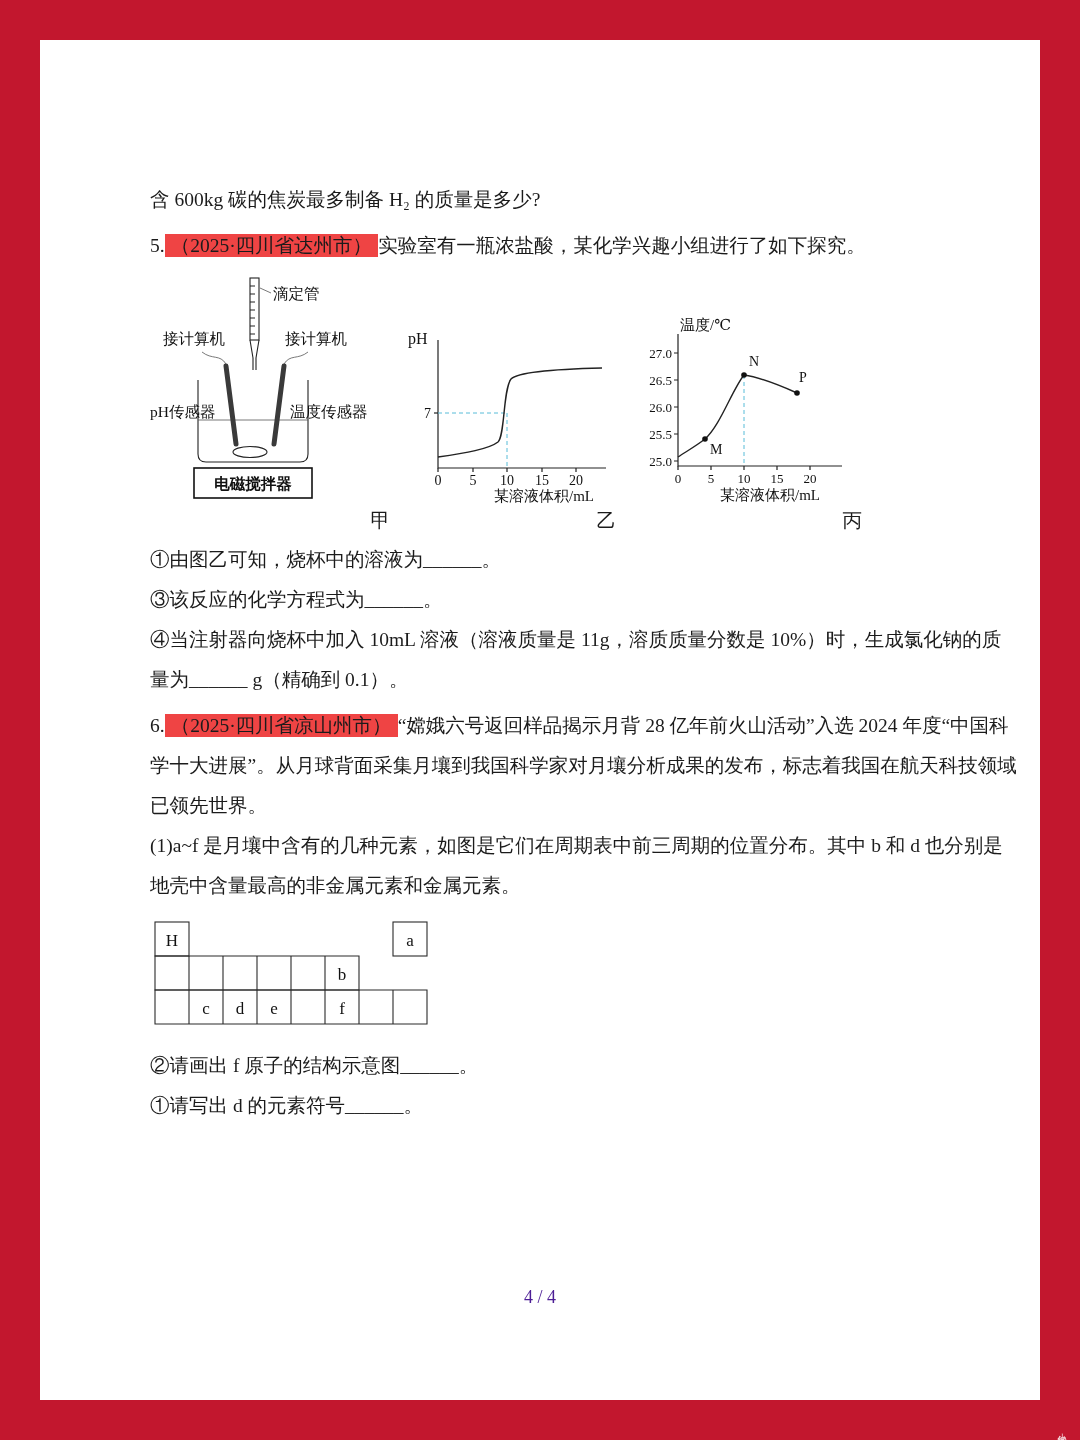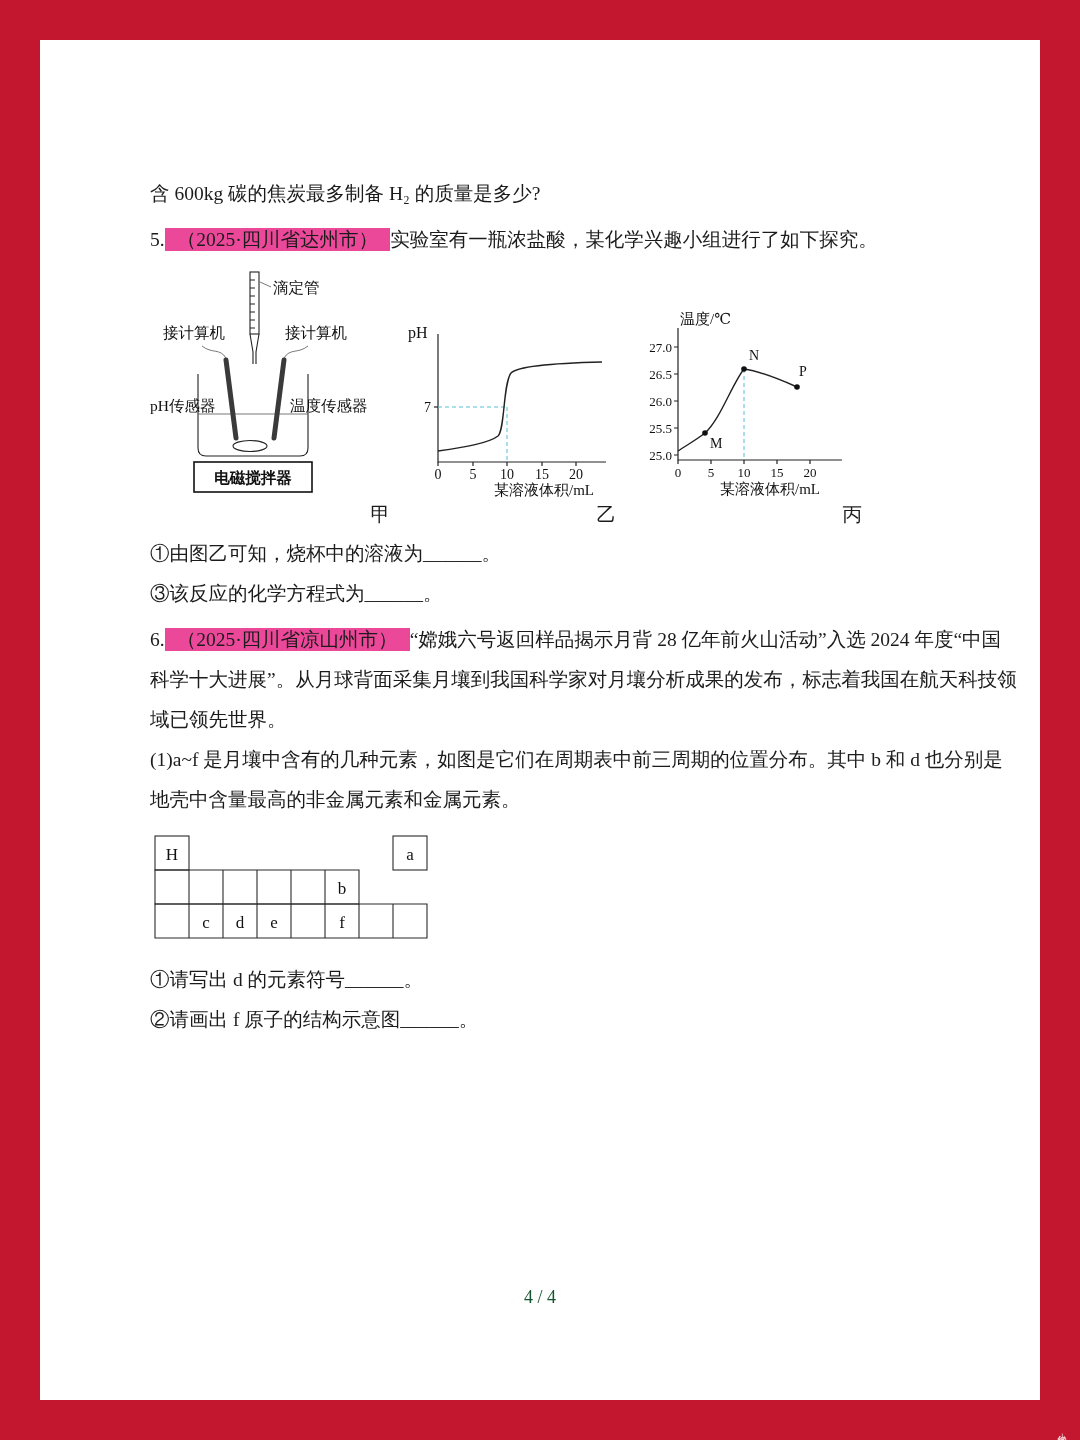--- a/index.html
+++ b/index.html
@@ -7,37 +7,37 @@
     width:1080px;height:1440px;position:relative;
     background:#c2172e;
     font-family:"Liberation Serif","DejaVu Serif",serif;
     color:#1b1b1b;
   }
   .page{
     position:absolute;left:40px;top:40px;right:40px;bottom:40px;
     background:#ffffff;
   }
   .content{
-    position:absolute;left:110px;top:10px;width:868px;
+    position:absolute;left:110px;top:16px;width:868px;
     padding-top:124px;
   }
   .content p{
     margin:0;font-size:19.5px;line-height:40px;
     text-align:left;
   }
   .qhead{margin-top:6px !important;}
-  .tag{background:#ec4899;padding:1px 12px;}
+  .tag{background:#ef4444;padding:1px 6px;}
   .figures{display:flex;align-items:flex-end;gap:14px;margin:10px 0 2px 0;}
   figure{margin:0;text-align:right;}
   figcaption{font-size:19.5px;line-height:26px;color:#1b1b1b;}
   .mt6{margin-top:6px !important;}
   .ptable{margin:14px 0 10px 0;}
   .footer{
     position:absolute;left:0;right:0;bottom:74px;
-    text-align:center;font-size:18px;color:#14532d;
+    text-align:center;font-size:18px;color:#4c1d95;
     font-family:"Liberation Serif","DejaVu Serif",serif;
   }
   .watermark{
     position:absolute;right:12px;bottom:8px;
     writing-mode:vertical-rl;font-size:9px;letter-spacing:2px;
     color:rgba(255,255,255,.85);
   }
   
   svg text{font-family:"Liberation Serif","DejaVu Serif",serif;fill:#111;}
   .ln{stroke:#222;fill:none;stroke-width:1.1;}
@@ -150,20 +150,21 @@
           <text x="119" y="50" class="ptxt">N</text>
           <text x="169" y="66" class="ptxt">P</text>
           <text x="140" y="184" text-anchor="middle" class="xlab">某溶液体积/mL</text>
         </svg>
         <figcaption>丙</figcaption>
       </figure>
     </div>
 
     <p class="mt6">①由图乙可知，烧杯中的溶液为______。</p>
     <p>③该反应的化学方程式为______。</p>
+    <p>④当注射器向烧杯中加入 10mL 溶液（溶液质量是 11g，溶质质量分数是 10%）时，生成氯化钠的质量为______ g（精确到 0.1）。</p>
 
     <p class="qhead"><span>6.</span><span class="tag">（2025·四川省凉山州市）</span><span>“嫦娥六号返回样品揭示月背 28 亿年前火山活动”入选 2024 年度“中国科学十大进展”。从月球背面采集月壤到我国科学家对月壤分析成果的发布，标志着我国在航天科技领域已领先世界。</span></p>
 
     <p>(1)a~f 是月壤中含有的几种元素，如图是它们在周期表中前三周期的位置分布。其中 b 和 d 也分别是地壳中含量最高的非金属元素和金属元素。</p>
 
     <div class="ptable">
       <svg width="290" height="112" viewBox="0 0 290 112">
 
         <rect x="5" y="2" width="34" height="34" class="cellln"></rect>
         <rect x="243" y="2" width="34" height="34" class="cellln"></rect>
@@ -174,20 +175,20 @@
         <text x="22" y="26" text-anchor="middle" class="elem">H</text>
         <text x="260" y="26" text-anchor="middle" class="elem">a</text>
         <text x="192" y="60" text-anchor="middle" class="elem">b</text>
         <text x="56" y="94" text-anchor="middle" class="elem">c</text>
         <text x="90" y="94" text-anchor="middle" class="elem">d</text>
         <text x="124" y="94" text-anchor="middle" class="elem">e</text>
         <text x="192" y="94" text-anchor="middle" class="elem">f</text>
       </svg>
     </div>
 
+    <p>②请画出 f 原子的结构示意图______。</p>
     <p>①请写出 d 的元素符号______。</p>
-    <p>②请画出 f 原子的结构示意图______。</p>
   </div>
 
   <p class="footer">4 / 4</p>
 </div>
 
 <div class="watermark">小红书</div>
 
 </body></html>

